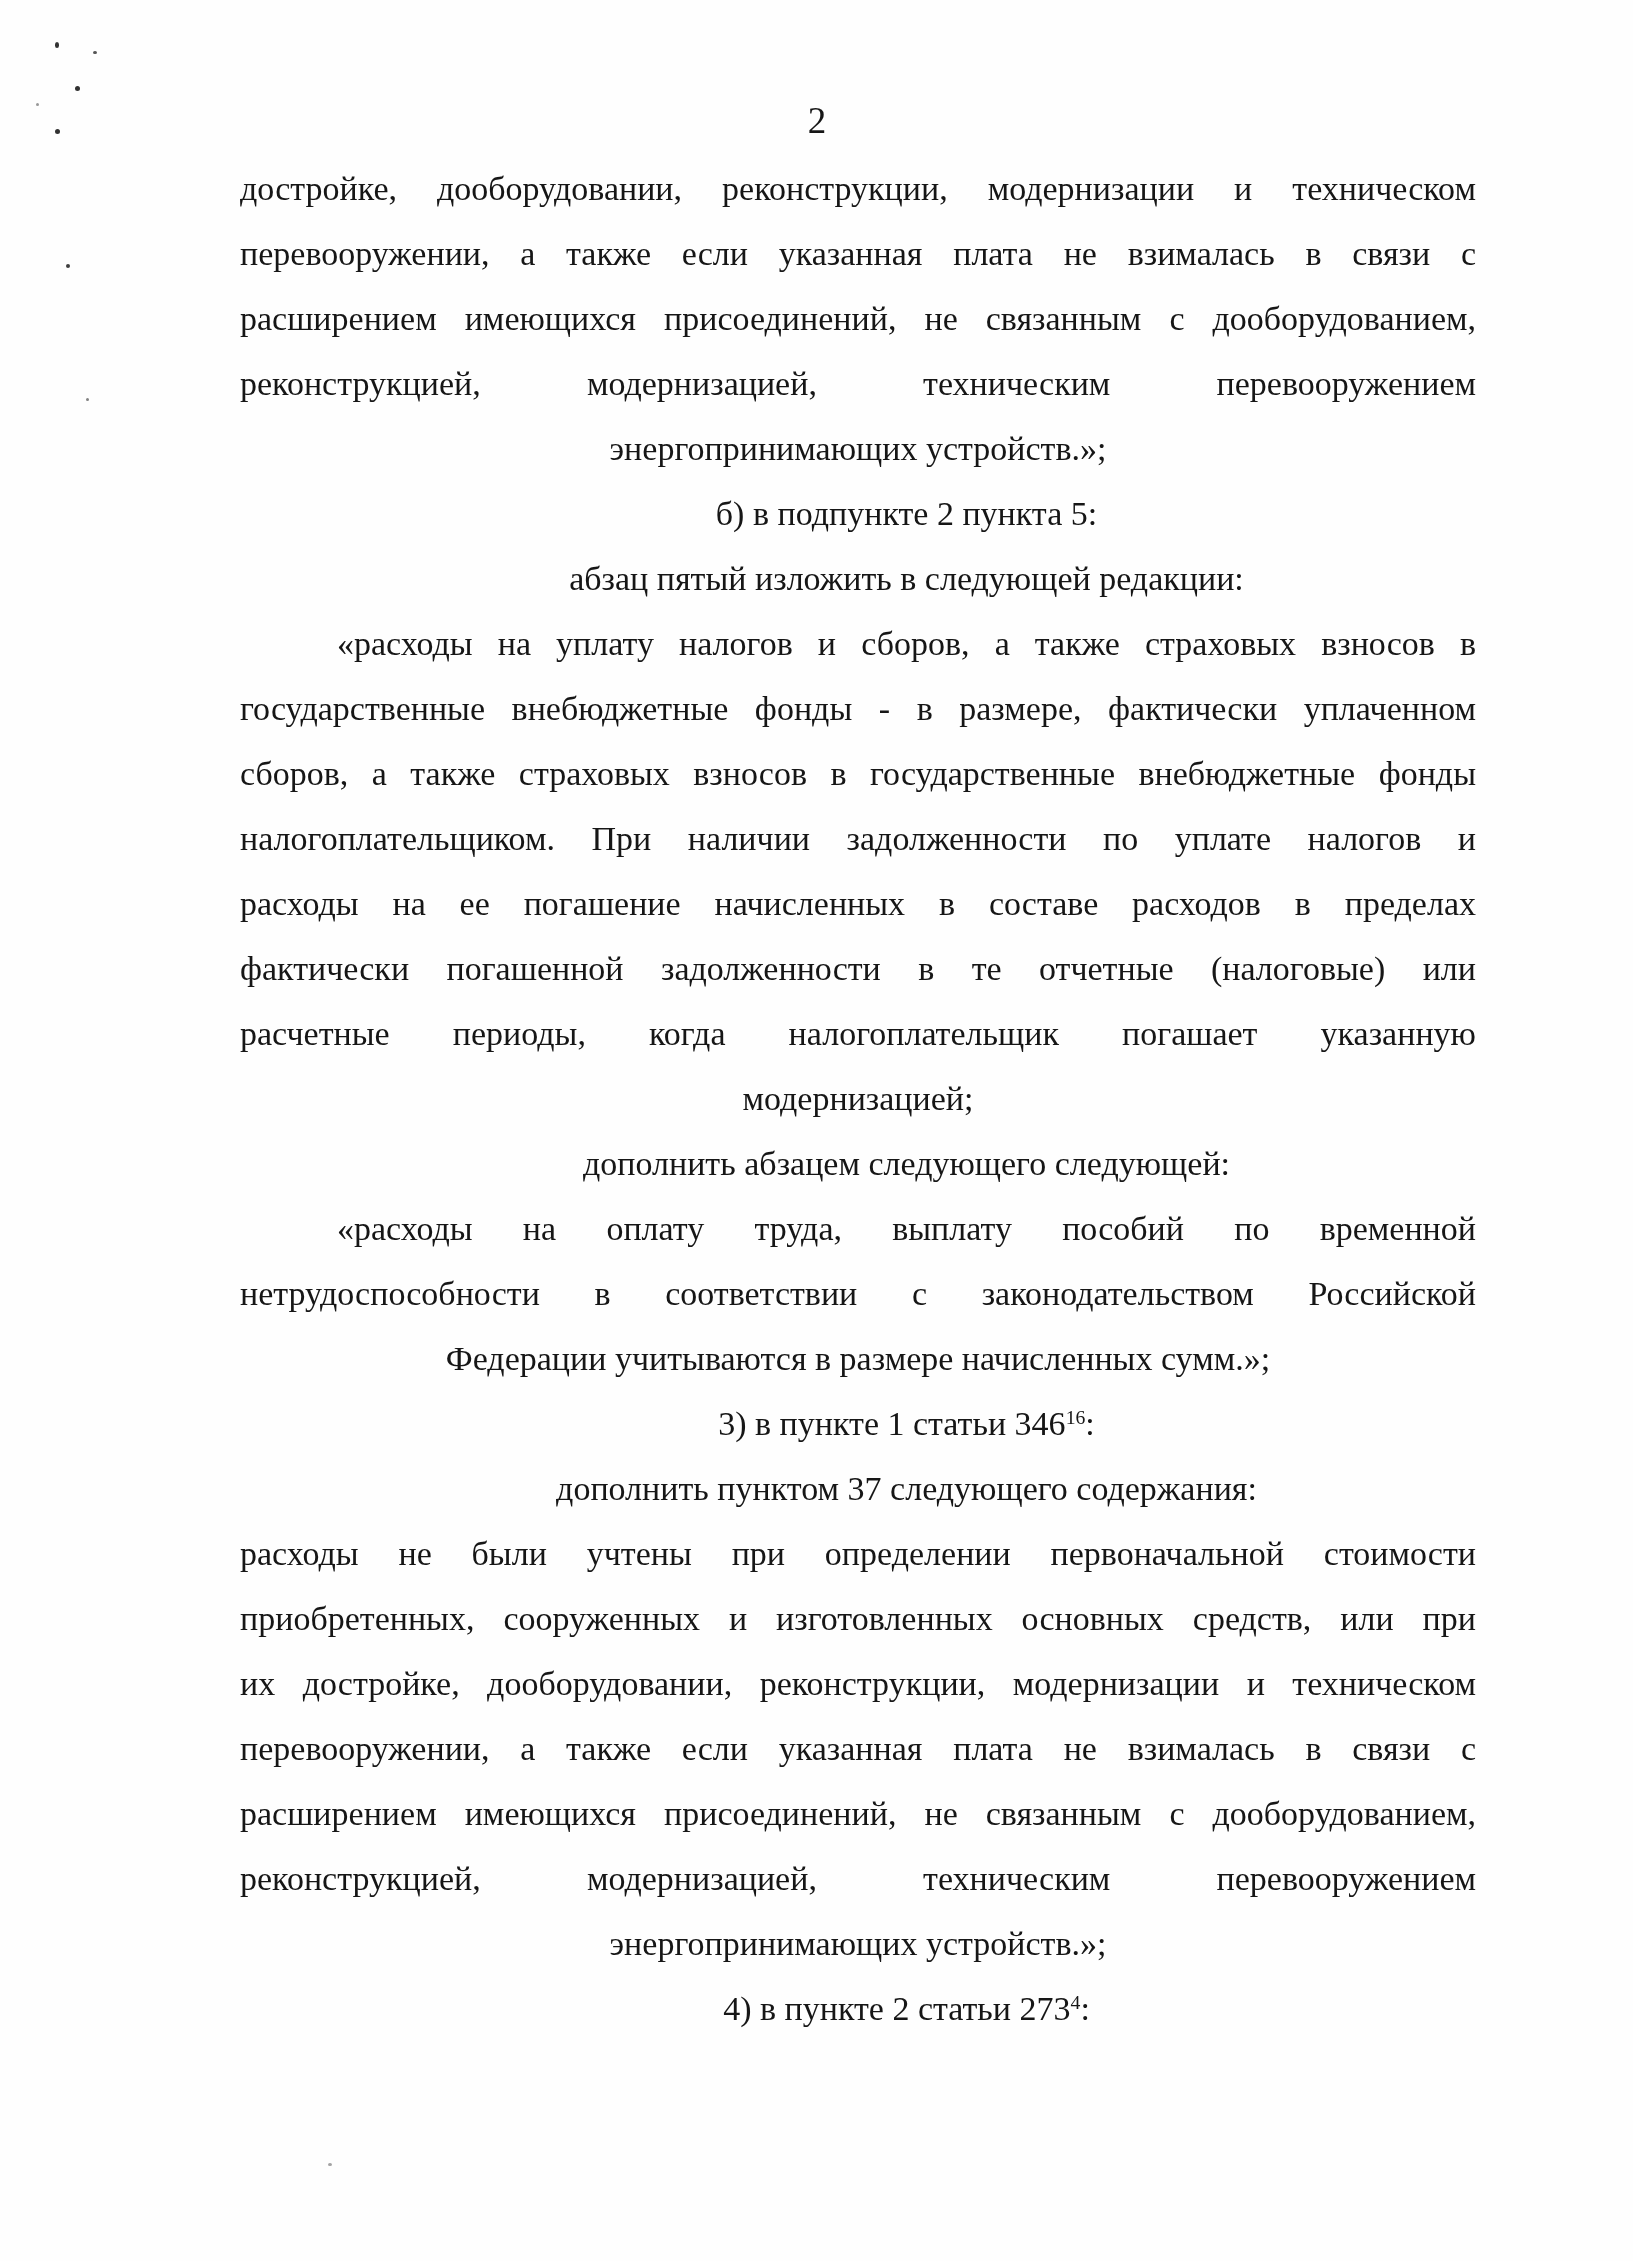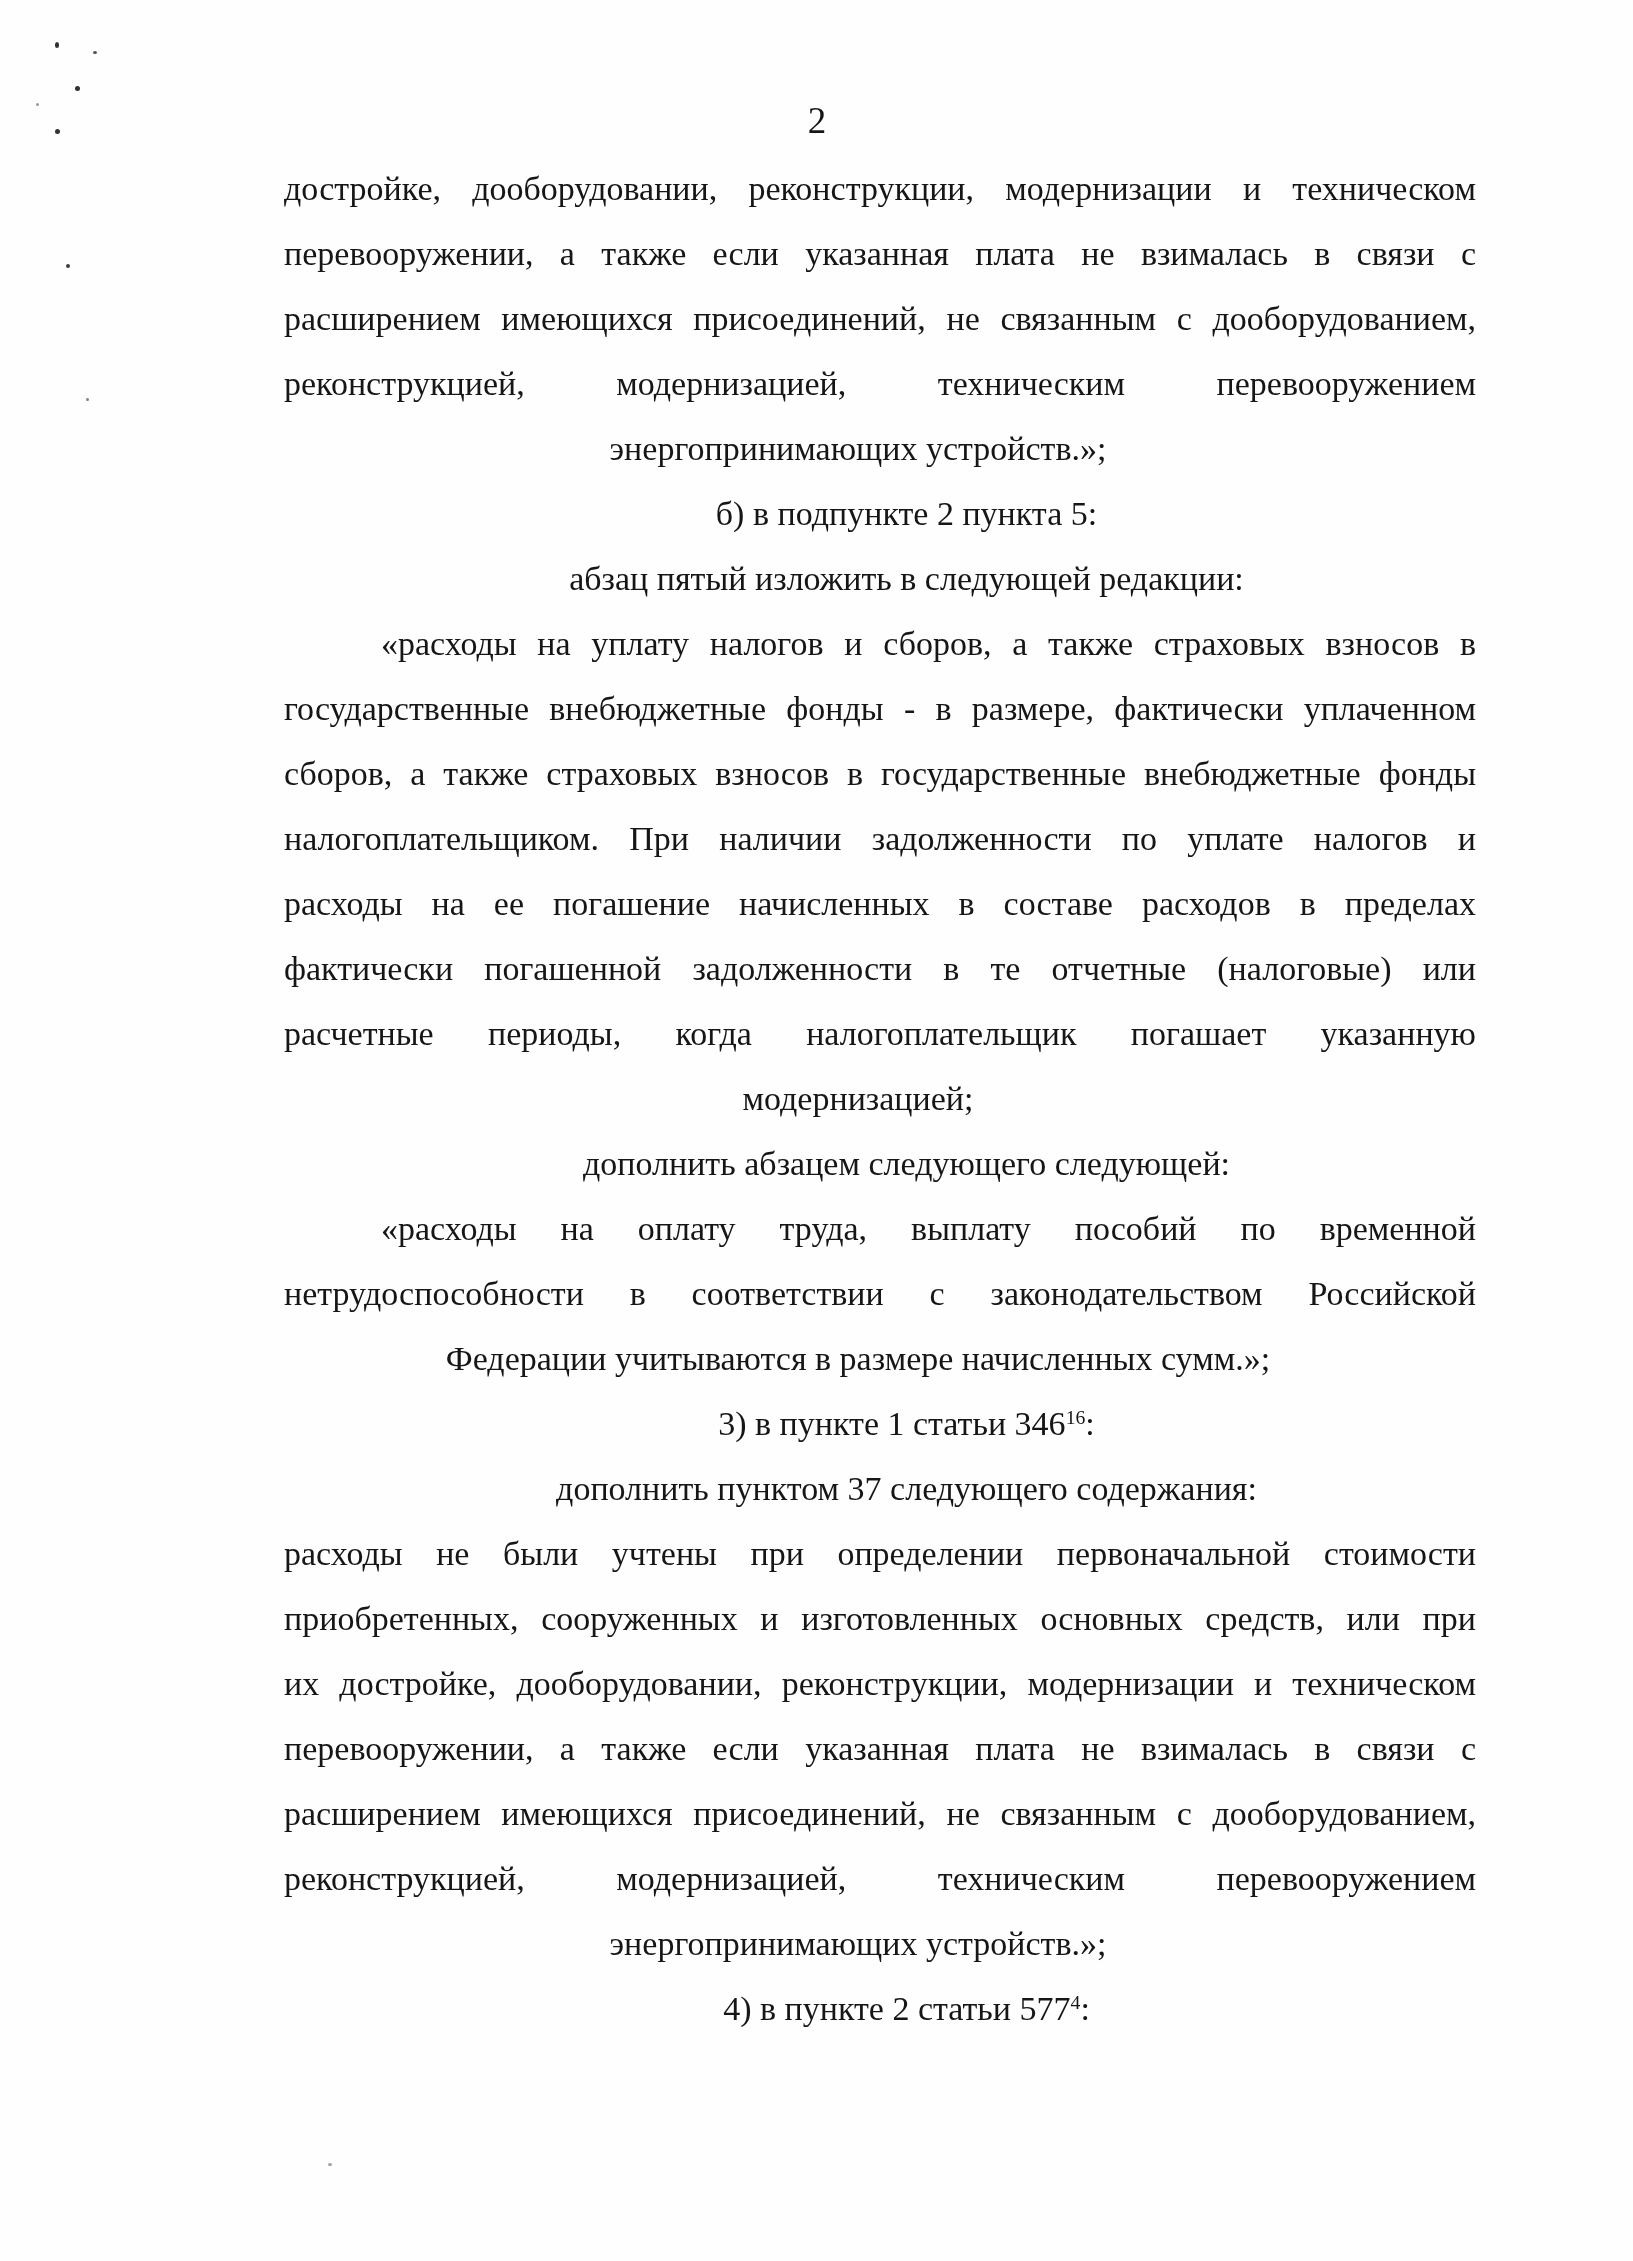--- a/index.html
+++ b/index.html
@@ -34,21 +34,20 @@
   }
   .ln {
     height: 65px;
     line-height: 65px;
     text-align: center;
     white-space: normal;
   }
   .j {
     text-align: justify;
     text-align-last: justify;
-    margin-left: 44px;
   }
   .ind {
     text-indent: 97px;
   }
   .sup {
     font-size: 58%;
     position: relative;
     top: -0.55em;
     line-height: 0;
   }
@@ -106,17 +105,17 @@
     <div class="ln ind">дополнить пунктом 37 следующего содержания:</div>
 
     <div class="ln j">расходы не были учтены при определении первоначальной стоимости</div>
     <div class="ln j">приобретенных, сооруженных и изготовленных основных средств, или при</div>
     <div class="ln j">их достройке, дооборудовании, реконструкции, модернизации и техническом</div>
     <div class="ln j">перевооружении, а также если указанная плата не взималась в связи с</div>
     <div class="ln j">расширением имеющихся присоединений, не связанным с дооборудованием,</div>
     <div class="ln j">реконструкцией, модернизацией, техническим перевооружением</div>
     <div class="ln">энергопринимающих устройств.»;</div>
 
-    <div class="ln ind"><span>4) в пункте 2 статьи 577</span><span class="sup">4</span><span>:</span></div>
+    <div class="ln ind"><span>4) в пункте 2 статьи 273</span><span class="sup">4</span><span>:</span></div>
 
   </div>
 </div>
 
 
 </body></html>

